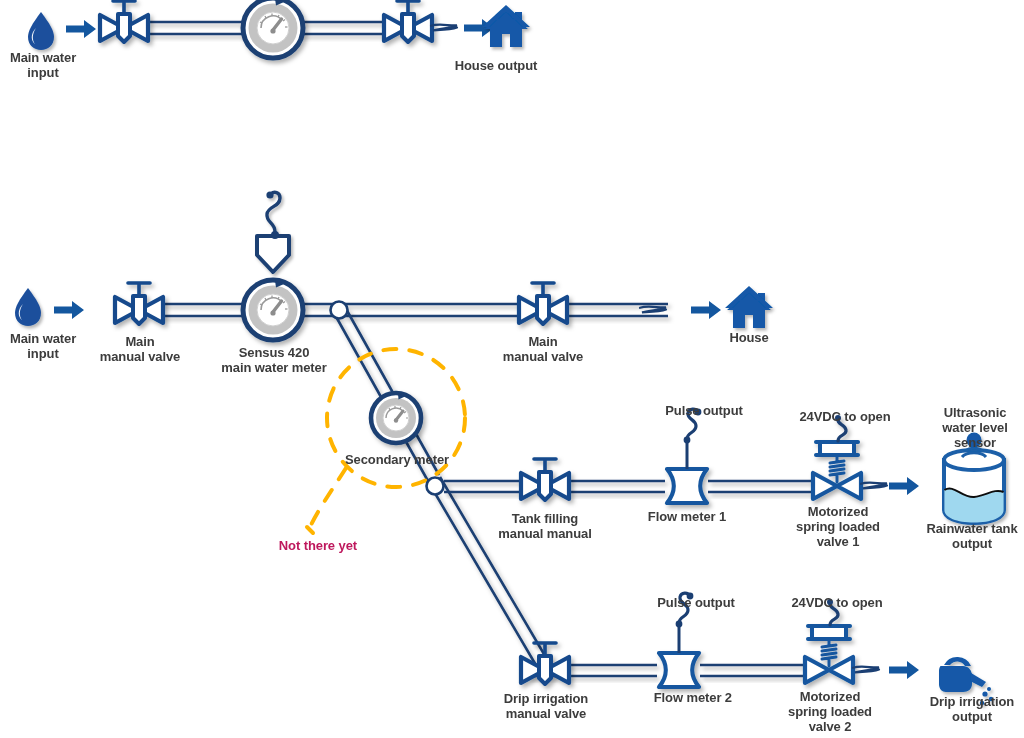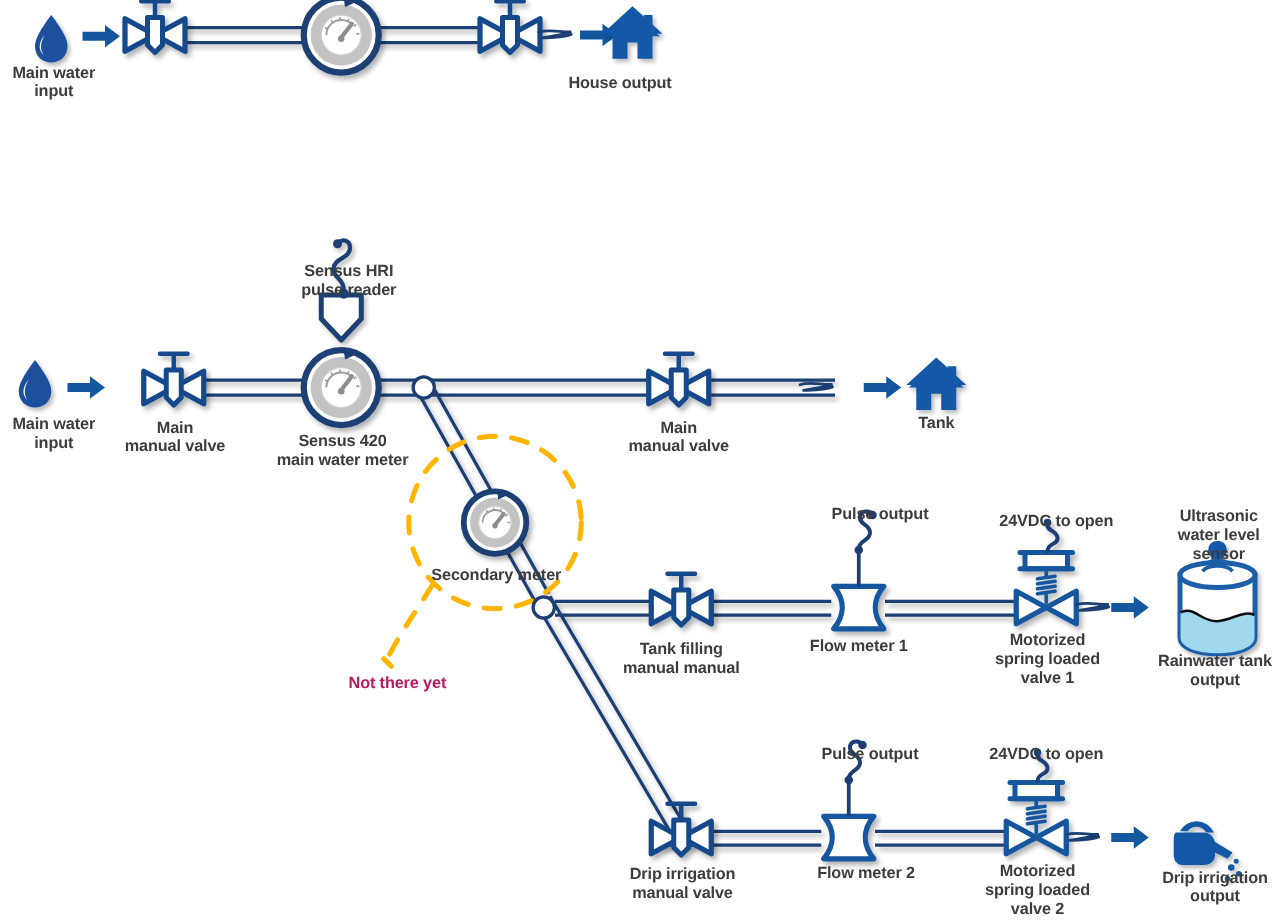--- a/index.html
+++ b/index.html
@@ -310,32 +310,30 @@
       <g filter="url(#shs)">
         <use href="#sym-can" x="958" y="672"></use>
       </g>
     </g>
   </svg>
 
   <div class="lbl" style="left:0px;top:50px;width:86px;">Main water
 input</div>
   <div class="lbl" style="left:440px;top:46px;width:112px;margin-top:12px;">House output</div>
 
-  <div class="lbl" style="left:214px;top:209px;width:130px;">Sensus HRI
-pulse reader</div>
 
   <div class="lbl" style="left:-2px;top:331px;width:90px;">Main water
 input</div>
   <div class="lbl" style="left:85px;top:334px;width:110px;">Main
 manual valve</div>
   <div class="lbl" style="left:212px;top:345px;width:124px;">Sensus 420
 main water meter</div>
   <div class="lbl" style="left:487px;top:334px;width:112px;">Main
 manual valve</div>
-  <div class="lbl" style="left:714px;top:330px;width:70px;">Tank</div>
+  <div class="lbl" style="left:714px;top:330px;width:70px;">House</div>
 
   <div class="lbl" style="left:338px;top:452px;width:118px;">Secondary meter</div>
   <div class="lbl amber" style="left:247px;top:538px;width:110px;">Not there yet</div>
 
   <div class="lbl" style="left:492px;top:511px;width:106px;">Tank filling
 manual manual</div>
   <div class="lbl" style="left:636px;top:509px;width:102px;text-align:center;">Flow meter 1</div>
   <div class="lbl" style="left:652px;top:403px;width:104px;">Pulse output</div>
   <div class="lbl" style="left:786px;top:409px;width:118px;">24VDC to open</div>
   <div class="lbl" style="left:785px;top:504px;width:106px;">Motorized

